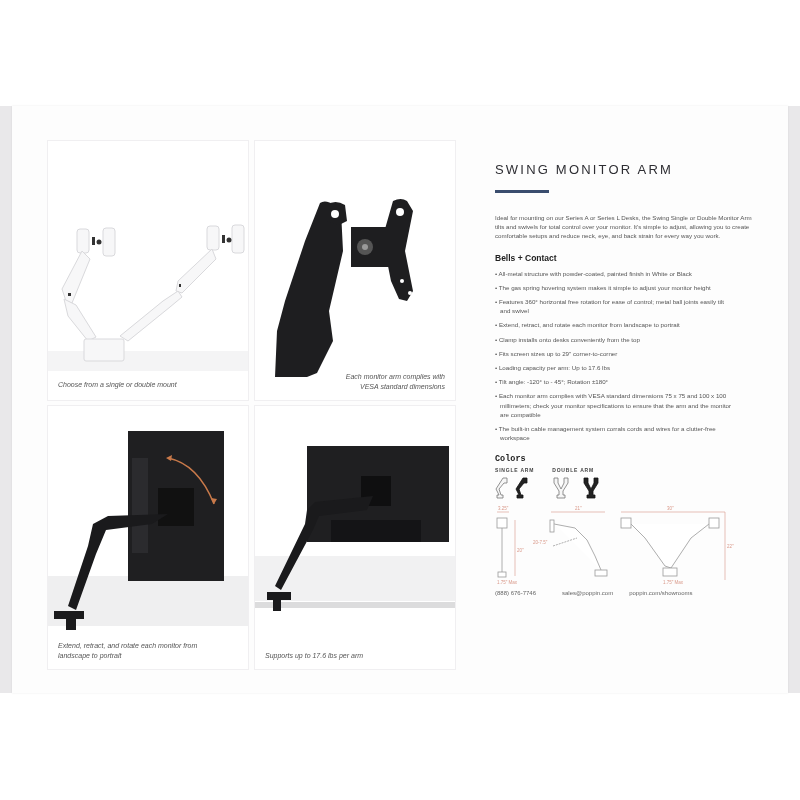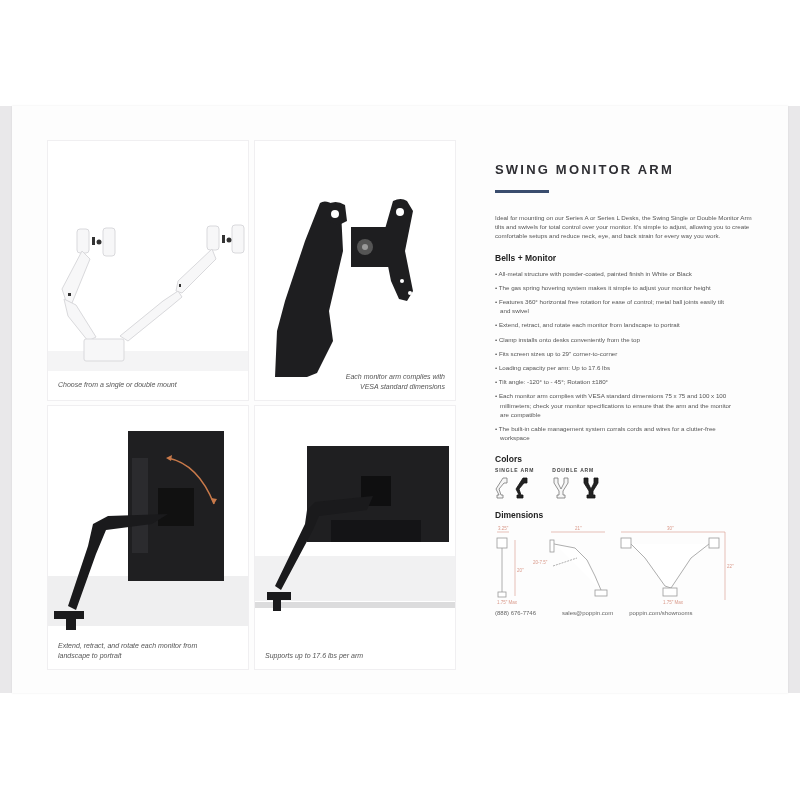--- a/index.html
+++ b/index.html
@@ -17,21 +17,21 @@
   .c3 { left: 35px; top: 299px; width: 202px; height: 265px; }
   .c4 { left: 242px; top: 299px; width: 202px; height: 265px; }
   .c1 .caption { left: 10px; bottom: 10px; }
   .c2 .caption { right: 10px; bottom: 8px; text-align: right; }
   .c3 .caption { left: 10px; bottom: 8px; width: 170px; }
   .c4 .caption { left: 10px; bottom: 8px; }
 
   .desk { position: absolute; left: 0; right: 0; background: #f2f2f3; }
 
   .right { position: absolute; left: 483px; top: 50px; width: 280px; }
-  .title { font-size: 13px; letter-spacing: 2.2px; color: #2e2e33; font-weight: bold; margin-top: 6px; }
+  .title { font-size: 13px; letter-spacing: 2.2px; color: #2e2e33; font-weight: normal; margin-top: 6px; }
   .title-bar { width: 54px; height: 3px; background: #3a4d6e; margin-top: 13px; }
   .intro { font-size: 6.2px; line-height: 9.2px; color: #555; margin-top: 20px; width: 265px; }
   h3 { font-size: 8.5px; font-weight: bold; color: #222; margin-top: 12px; }
   .bullets { list-style: none; margin-top: 6px; }
   .bullets li { font-size: 6.2px; line-height: 9.2px; color: #555; margin-bottom: 5px; padding-left: 5px; text-indent: -5px; width: 240px; }
   .bullets li::before { content: "• "; }
   .colors-row { display: flex; margin-top: 3px; }
   .color-group { margin-right: 18px; }
   .color-label { font-size: 5px; letter-spacing: 0.8px; font-weight: bold; color: #444; }
   .swatches { display: flex; gap: 6px; margin-top: 3px; }
@@ -119,35 +119,35 @@
       <rect x="18" y="193" width="8" height="12" fill="#1a1a1c"></rect>
     </svg>
     <div class="caption">Supports up to 17.6 lbs per arm</div>
   </div>
 
   <div class="right">
     <h1 class="title">SWING MONITOR ARM</h1>
     <div class="title-bar"></div>
     <p class="intro">Ideal for mounting on our Series A or Series L Desks, the Swing Single or Double Monitor Arm tilts and swivels for total control over your monitor. It's simple to adjust, allowing you to create comfortable setups and reduce neck, eye, and back strain for every way you work.</p>
 
-    <h3>Bells + Monitor</h3>
+    <h3>Bells + Contact</h3>
     <ul class="bullets">
       <li>All-metal structure with powder-coated, painted finish in White or Black</li>
       <li>The gas spring hovering system makes it simple to adjust your monitor height</li>
       <li>Features 360° horizontal free rotation for ease of control; metal ball joints easily tilt and swivel</li>
       <li>Extend, retract, and rotate each monitor from landscape to portrait</li>
       <li>Clamp installs onto desks conveniently from the top</li>
       <li>Fits screen sizes up to 29" corner-to-corner</li>
       <li>Loading capacity per arm: Up to 17.6 lbs</li>
       <li>Tilt angle: -120° to - 45°; Rotation ±180°</li>
       <li>Each monitor arm complies with VESA standard dimensions 75 x 75 and 100 x 100 millimeters; check your monitor specifications to ensure that the arm and the monitor are compatible</li>
       <li>The built-in cable management system corrals cords and wires for a clutter-free workspace</li>
     </ul>
 
-    <h3 style="">Colors</h3>
+    <h3 style="font-family:Liberation Mono, monospace;">Colors</h3>
     <div class="colors-row">
       <div class="color-group">
         <div class="color-label">SINGLE ARM</div>
         <div class="swatches">
           <svg width="14" height="24" viewBox="0 0 14 24">
             <path d="M8 2 l4 0 l0 5 l-3 0 l-5 6 l2 6 l2 0 l0 3 l-6 0 l0 -3 l2 0 l-3 -6 Z" fill="#f6f6f6" stroke="#777" stroke-width="0.8"></path>
           </svg>
           <svg width="14" height="24" viewBox="0 0 14 24">
             <path d="M8 2 l4 0 l0 5 l-3 0 l-5 6 l2 6 l2 0 l0 3 l-6 0 l0 -3 l2 0 l-3 -6 Z" fill="#222" stroke="#111" stroke-width="0.8"></path>
           </svg>
@@ -159,21 +159,20 @@
           <svg width="24" height="24" viewBox="0 0 24 24">
             <path d="M2 2 l4 0 l0 5 l3 6 l3 -6 l0 -5 l4 0 l0 5 l-5 8 l0 4 l2 0 l0 3 l-8 0 l0 -3 l2 0 l0 -4 l-5 -8 Z" fill="#f6f6f6" stroke="#777" stroke-width="0.8"></path>
           </svg>
           <svg width="24" height="24" viewBox="0 0 24 24">
             <path d="M2 2 l4 0 l0 5 l3 6 l3 -6 l0 -5 l4 0 l0 5 l-5 8 l0 4 l2 0 l0 3 l-8 0 l0 -3 l2 0 l0 -4 l-5 -8 Z" fill="#222" stroke="#111" stroke-width="0.8"></path>
           </svg>
         </div>
       </div>
     </div>
 
-    <h3 style="margin-top:10px;">Dimensions</h3>
     <div class="dims">
       <svg width="270" height="80" viewBox="0 0 270 80" style="position:absolute;left:0;top:2px;">
         <g stroke="#d9998a" stroke-width="0.6" fill="none">
           <line x1="2" y1="6" x2="14" y2="6"></line>
           <line x1="20" y1="14" x2="20" y2="70"></line>
           <line x1="56" y1="6" x2="110" y2="6"></line>
           <line x1="126" y1="6" x2="230" y2="6"></line>
           <line x1="230" y1="6" x2="230" y2="74"></line>
         </g>
         <g stroke="#999" stroke-width="0.8" fill="#fff">

